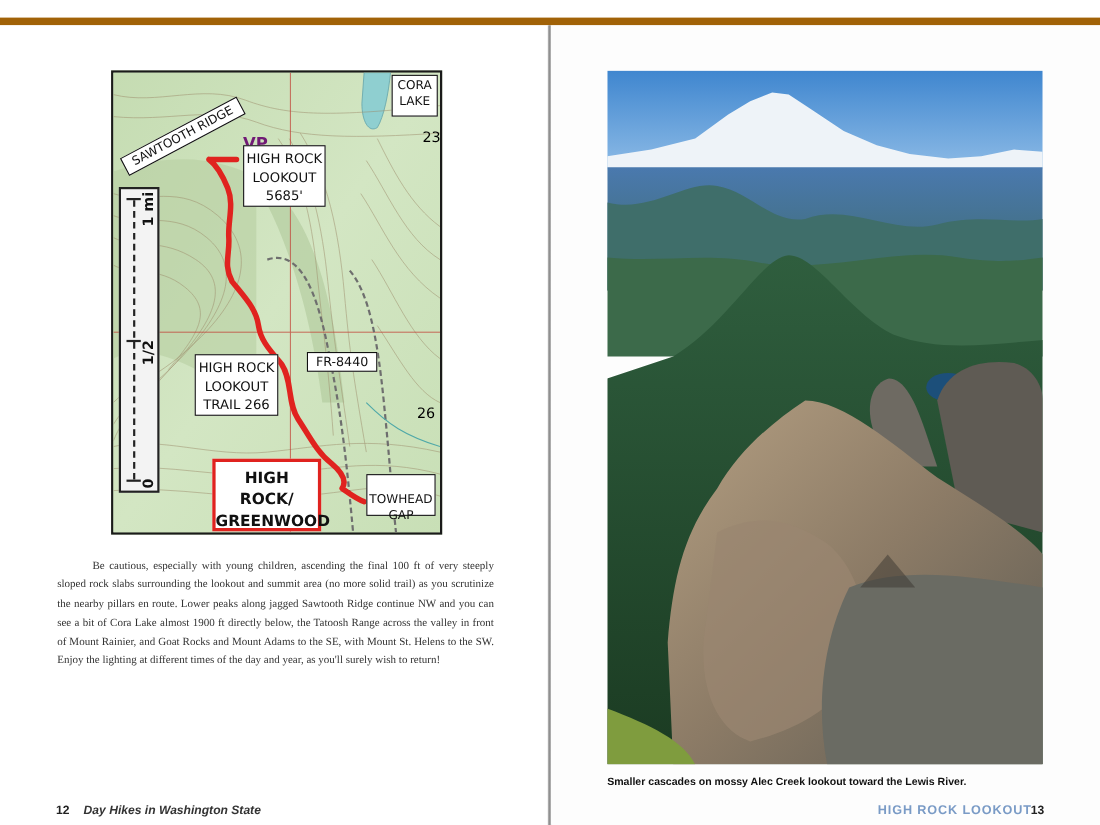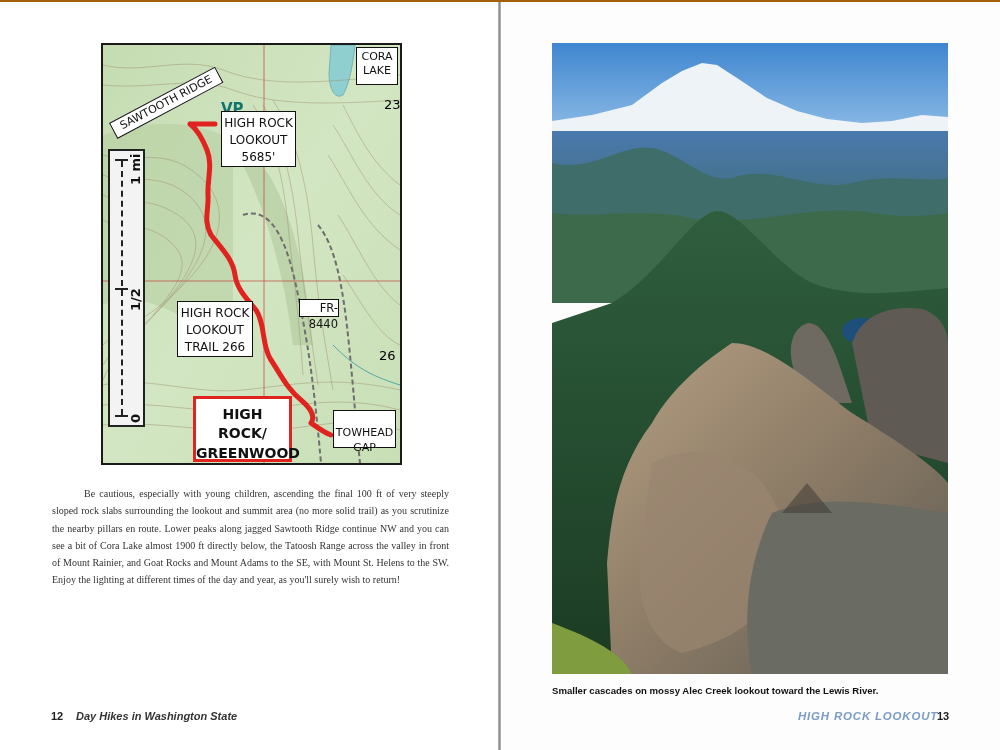--- a/index.html
+++ b/index.html
@@ -1,47 +1,47 @@
 <!DOCTYPE html>
 <html><head>
 <meta charset="utf-8">
 <style>
   html, body { margin:0; padding:0; }
   body { width:1000px; height:750px; background:#ffffff; position:relative; overflow:hidden; font-family:"Liberation Sans", sans-serif; }
-  .spread { position:absolute; inset:0; border-top:2px solid #a16207; border-bottom:1px solid #9a9a9a; box-sizing:border-box; }
+  .spread { position:absolute; inset:0; border-top:7px solid #a16207; border-bottom:1px solid #9a9a9a; box-sizing:border-box;margin-top:16px; }
   .page { position:absolute; top:0; height:750px; background:#fff; }
   .page-left { left:0; width:499px; }
   .page-right { left:501px; width:499px; background:#fdfdfd; }
   .spine { position:absolute; left:498px; top:0; width:3px; height:750px; background:linear-gradient(90deg,#bdbdbd,#8e8e8e,#bdbdbd); }
 
   
   .map { position:absolute; left:101px; top:41px; width:297px; height:418px; border:2px solid #1a1a1a; overflow:hidden; background:#cfe3bf; }
   .map svg.terrain { position:absolute; inset:0; }
   .lbl { position:absolute; background:#fff; border:1.5px solid #111; color:#111; font-family:"DejaVu Sans", sans-serif; text-align:center; line-height:1.25; box-sizing:border-box; }
   .lbl.cora { left:253px; top:2px; width:42px; height:38px; font-size:11px; padding-top:2px; }
   .lbl.sawtooth { left:2px; top:46px; width:120px; height:18px; font-size:11px; transform:rotate(-28deg); transform-origin:left top; top:78px; left:6px; line-height:16px; }
   .lbl.lookout { left:118px; top:66px; width:75px; height:56px; font-size:12px; padding-top:3px; line-height:1.4; }
   .lbl.trail { left:74px; top:256px; width:76px; height:56px; font-size:12px; padding-top:3px; line-height:1.4; }
-  .lbl.fr { left:196px; top:254px; width:40px; height:18px; font-size:11.5px; line-height:16px;text-align:right; }
+  .lbl.fr { left:176px; top:254px; width:64px; height:18px; font-size:11.5px; line-height:16px; }
   .lbl.th { left:90px; top:351px; width:99px; height:66px; font-size:14px; font-weight:bold; border:3px solid #e0231f; padding-top:6px; line-height:1.38; }
   .lbl.towhead { left:230px; top:365px; width:63px; height:38px; font-size:11px; padding-top:15px; line-height:1.35; }
-  .vp { position:absolute; left:118px; top:55px; font-weight:bold; font-size:15px; color:#0f766e; font-family:"DejaVu Sans", sans-serif; }
+  .vp { position:absolute; left:118px; top:55px; font-weight:bold; font-size:15px; color:#701a75; font-family:"DejaVu Sans", sans-serif; }
   .gridnum { position:absolute; color:#000000; font-size:13px; font-family:"DejaVu Sans", sans-serif; }
   .scale { position:absolute; left:5px; top:104px; width:37px; height:278px; background:#f3f3f3; border:2px solid #222; box-sizing:border-box; }
   .scale .bar { position:absolute; left:11px; top:10px; bottom:10px; border-left:2px dashed #222; }
   .scale .tick { position:absolute; left:5px; width:13px; height:2px; background:#222; }
   .scale .t { position:absolute; left:18px; font-weight:bold; font-size:13px; color:#111; transform:rotate(-90deg); transform-origin:left top; white-space:nowrap; font-family:"DejaVu Sans", sans-serif; }
 
   
   .body-text { position:absolute; left:52px; top:483px; width:397px; font-family:"Liberation Serif", serif; font-size:10px; line-height:17.3px; color:#333; text-align:justify; text-indent:32px; margin:0; }
 
   .folio { position:absolute; top:708px; font-size:11px; font-weight:bold; color:#222; }
   .folio-left-num { left:51px; }
   .folio-left-title { left:76px; font-style:italic; color:#333; }
-  .folio-right-title { left:798px; color:#7a9bc6; letter-spacing:0.8px; font-size:11.5px;font-style:italic; }
+  .folio-right-title { left:798px; color:#7a9bc6; letter-spacing:0.8px; font-size:11.5px; }
   .folio-right-num { left:937px;text-align:right; }
 
   
   .photo { position:absolute; left:552px; top:41px; width:396px; height:631px; overflow:hidden; }
   .caption { position:absolute; left:552px; top:683px; font-size:9.6px; font-weight:bold; color:#111; }
 </style>
 </head>
 <body>
 
 <div class="spread">

